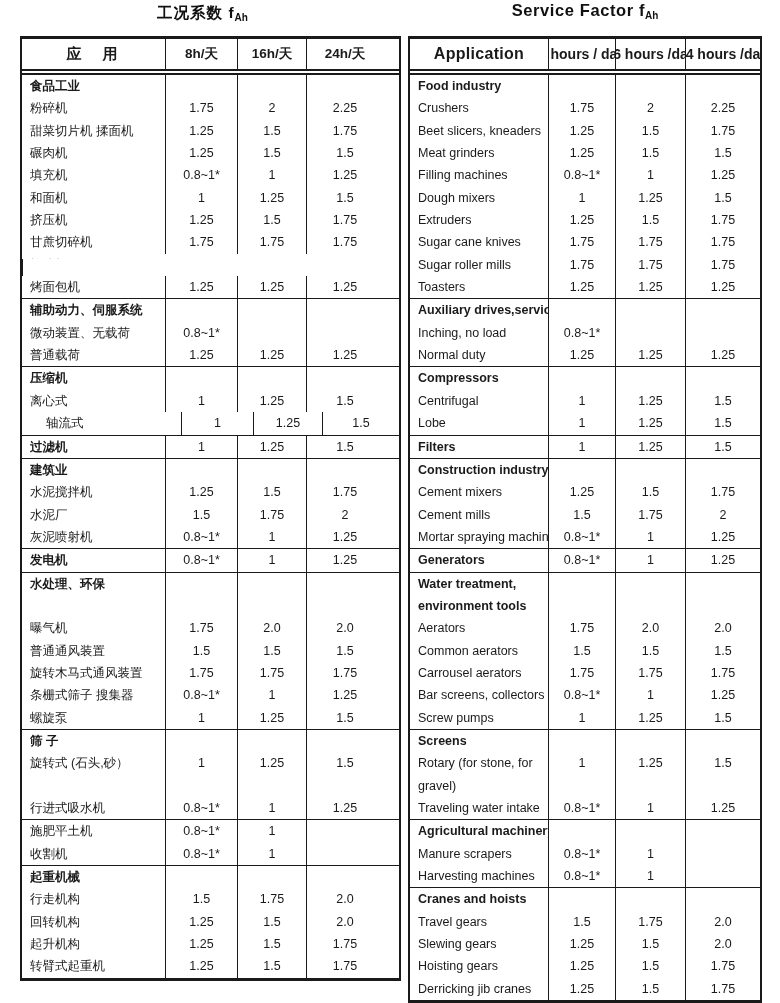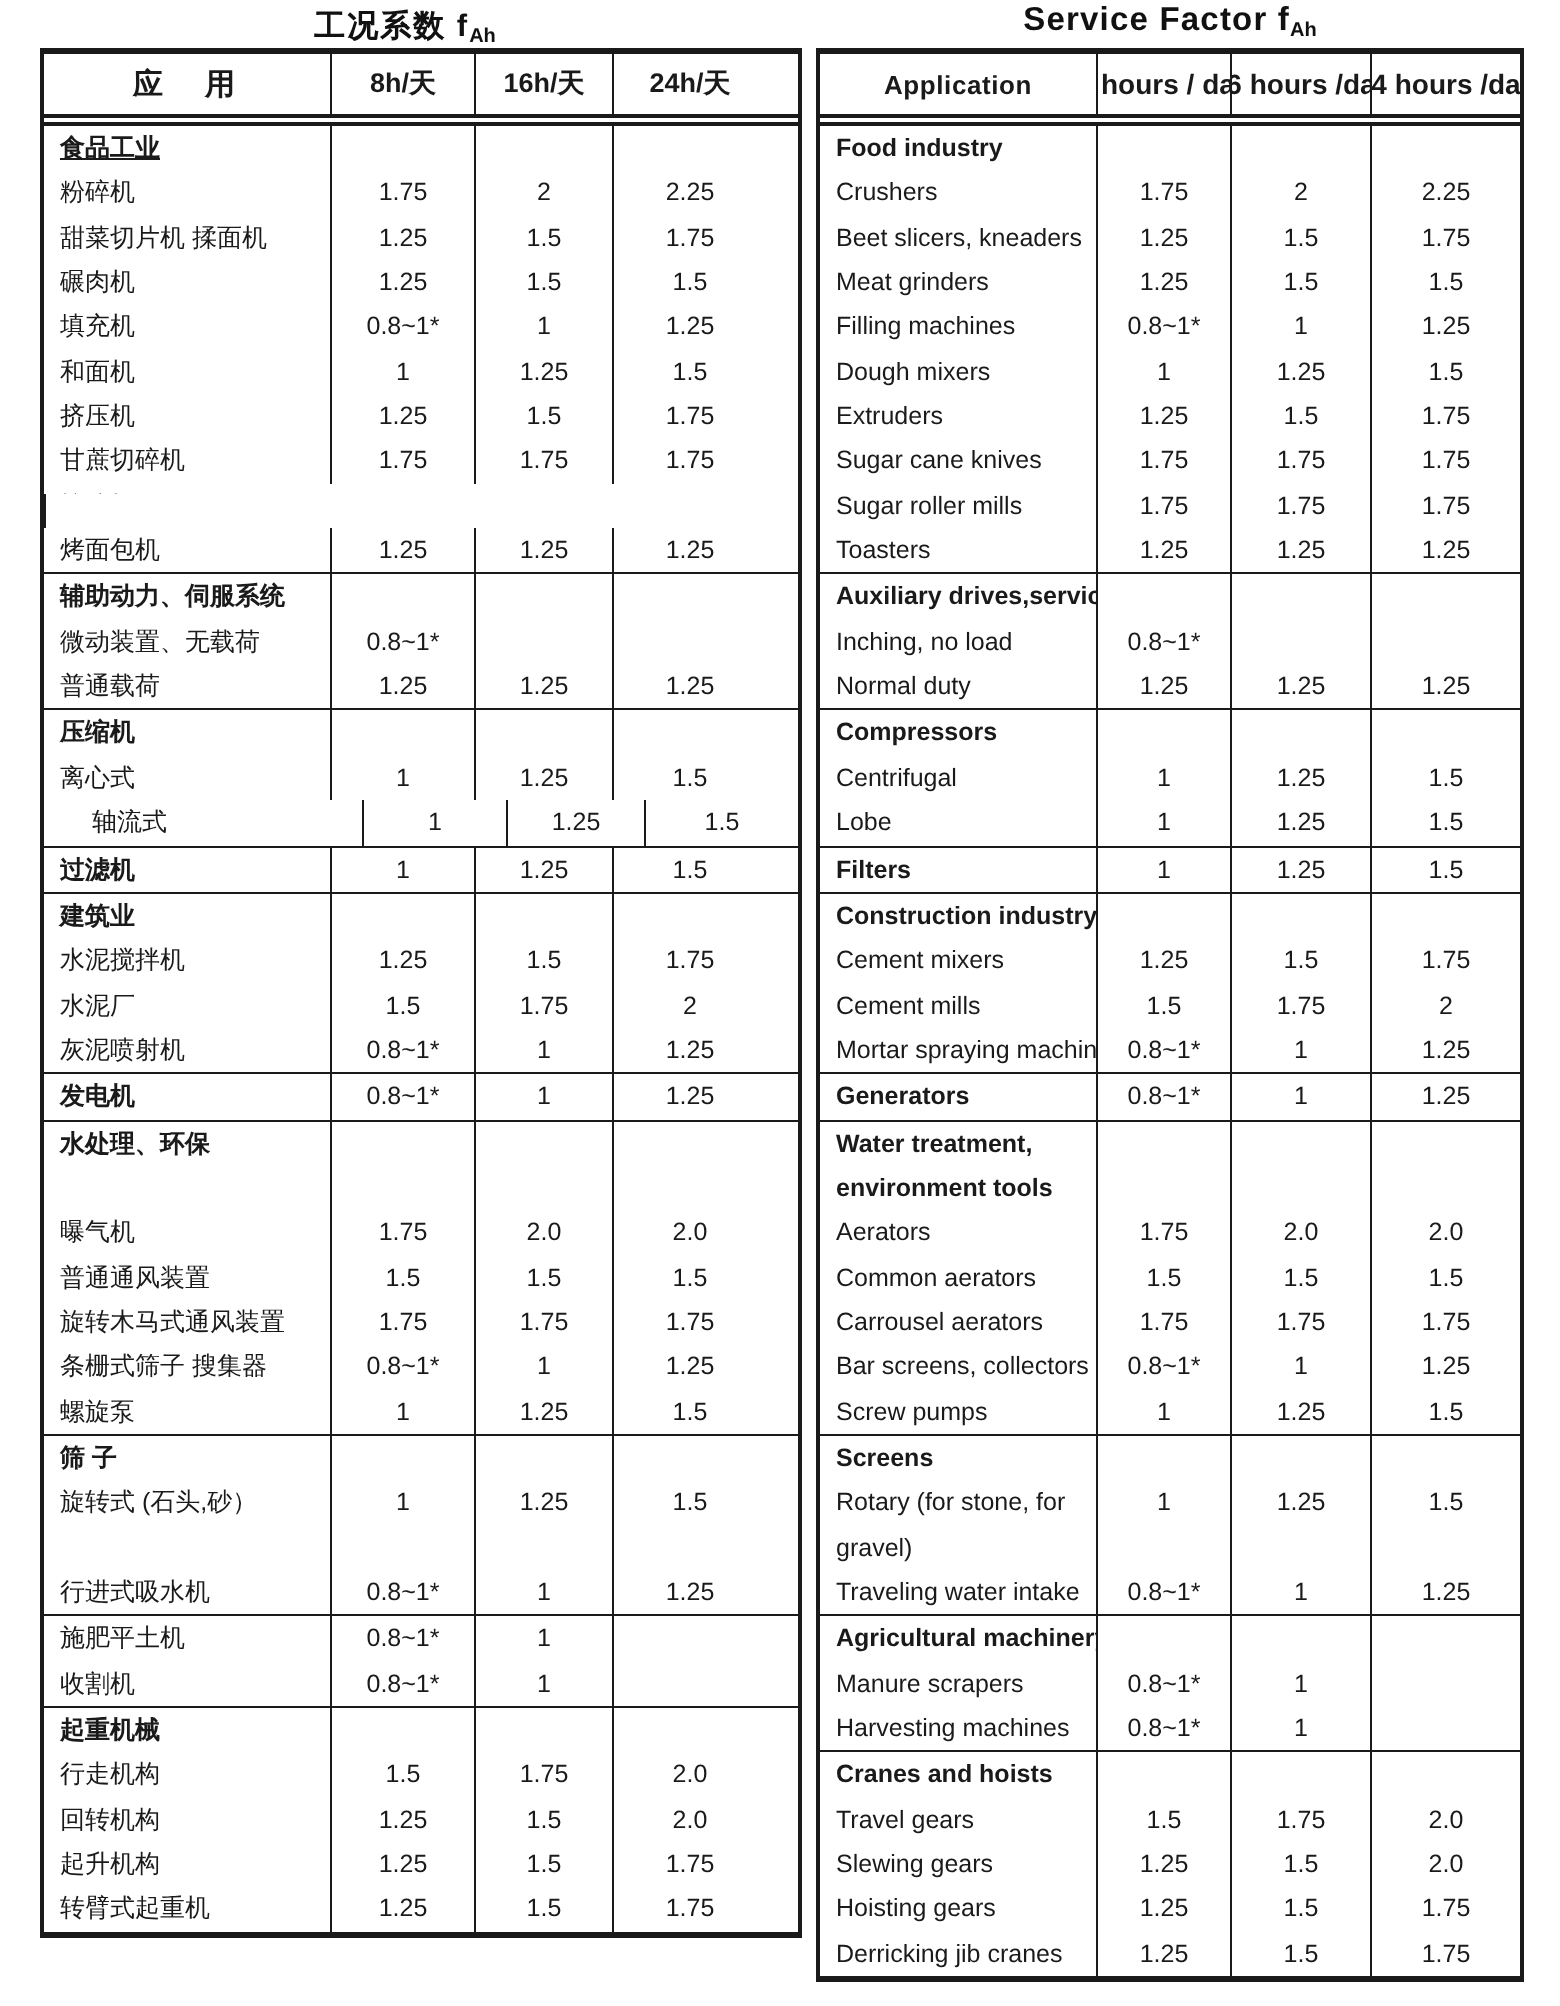--- a/index.html
+++ b/index.html
@@ -9,42 +9,42 @@
     color:#1a1a1a;
   }
   .page { position:relative; width:780px; height:1003px; background:#fff; overflow:hidden; }
 
   .title { position:absolute; text-align:center; font-weight:bold; color:#111; white-space:nowrap; }
   #title-left  { left:20px;  width:365px; top:3px; font-size:15.5px; letter-spacing:1px; }
   #title-right { left:408px; width:354px; top:1px; font-size:16.5px; letter-spacing:0.6px; }
   .sub { font-size:10px; vertical-align:-3px; letter-spacing:0; }
 
   .tbl {
-    position:absolute; top:24px; background:#fff;
+    position:absolute; top:36px; background:#fff;
     border:2px solid #1a1a1a; border-top-width:3px; border-bottom-width:3px;
   }
   #tbl-left  { left:20px;  }
   #tbl-right { left:408px; }
 
   .hrow { display:flex; height:30px; border-bottom:6px double #1a1a1a; font-weight:bold; }
   .hcell { display:flex; align-items:center; justify-content:center; box-sizing:border-box; white-space:nowrap; overflow:hidden; }
   .hcell + .hcell { border-left:1.5px solid #1a1a1a; }
 
   .t-left  .c0 { width:143px; }
   .t-left  .c1 { width:72px;  }
   .t-left  .c2 { width:69px;  }
   .t-left  .c3 { width:77px;  }
   .t-right .c0 { width:138px; }
   .t-right .c1 { width:67px;  }
   .t-right .c2 { width:70px;  }
   .t-right .c3 { width:75px;  }
 
   .t-left  .hrow .c0 { font-size:15px; letter-spacing:3px; }
   .t-left  .hrow .c1, .t-left .hrow .c2, .t-left .hrow .c3 { font-size:13.5px; }
-  .t-right .hrow .c0 { font-size:13px; letter-spacing:0.3px; }
+  .t-right .hrow .c0 { font-size:16px; letter-spacing:0.3px; }
   .t-right .hrow .c1, .t-right .hrow .c2, .t-right .hrow .c3 { font-size:14px; }
 
   .tsection { border-top:1.5px solid #1a1a1a; }
   .tsection.first { border-top:none; }
 
   .trow { display:flex; }
   .cell { box-sizing:border-box; }
   .label-cell { padding-left:8px; overflow:hidden; }
   .value-cell { border-left:1.5px solid #1a1a1a; text-align:center; overflow:hidden; }
 
@@ -64,21 +64,21 @@
   <div class="title" id="title-right"><span>Service Factor f</span><span class="sub">Ah</span></div>
 
   <div class="tbl t-left" id="tbl-left">
       <div class="hrow">
         <div class="hcell c0">应　用</div>
         <div class="hcell c1">8h/天</div>
         <div class="hcell c2">16h/天</div>
         <div class="hcell c3">24h/天</div>
       </div>
       <div class="tsection first">
-        <div class="trow bold" style="height: 22.35px; text-decoration: underline;">
+        <div class="trow bold" style="height: 22.35px;">
           <div class="cell label-cell c0">
             <div class="lline">食品工业</div>
           </div>
           <div class="cell value-cell c1">
             <div class="vline"></div>
           </div>
           <div class="cell value-cell c2">
             <div class="vline"></div>
           </div>
           <div class="cell value-cell c3">

